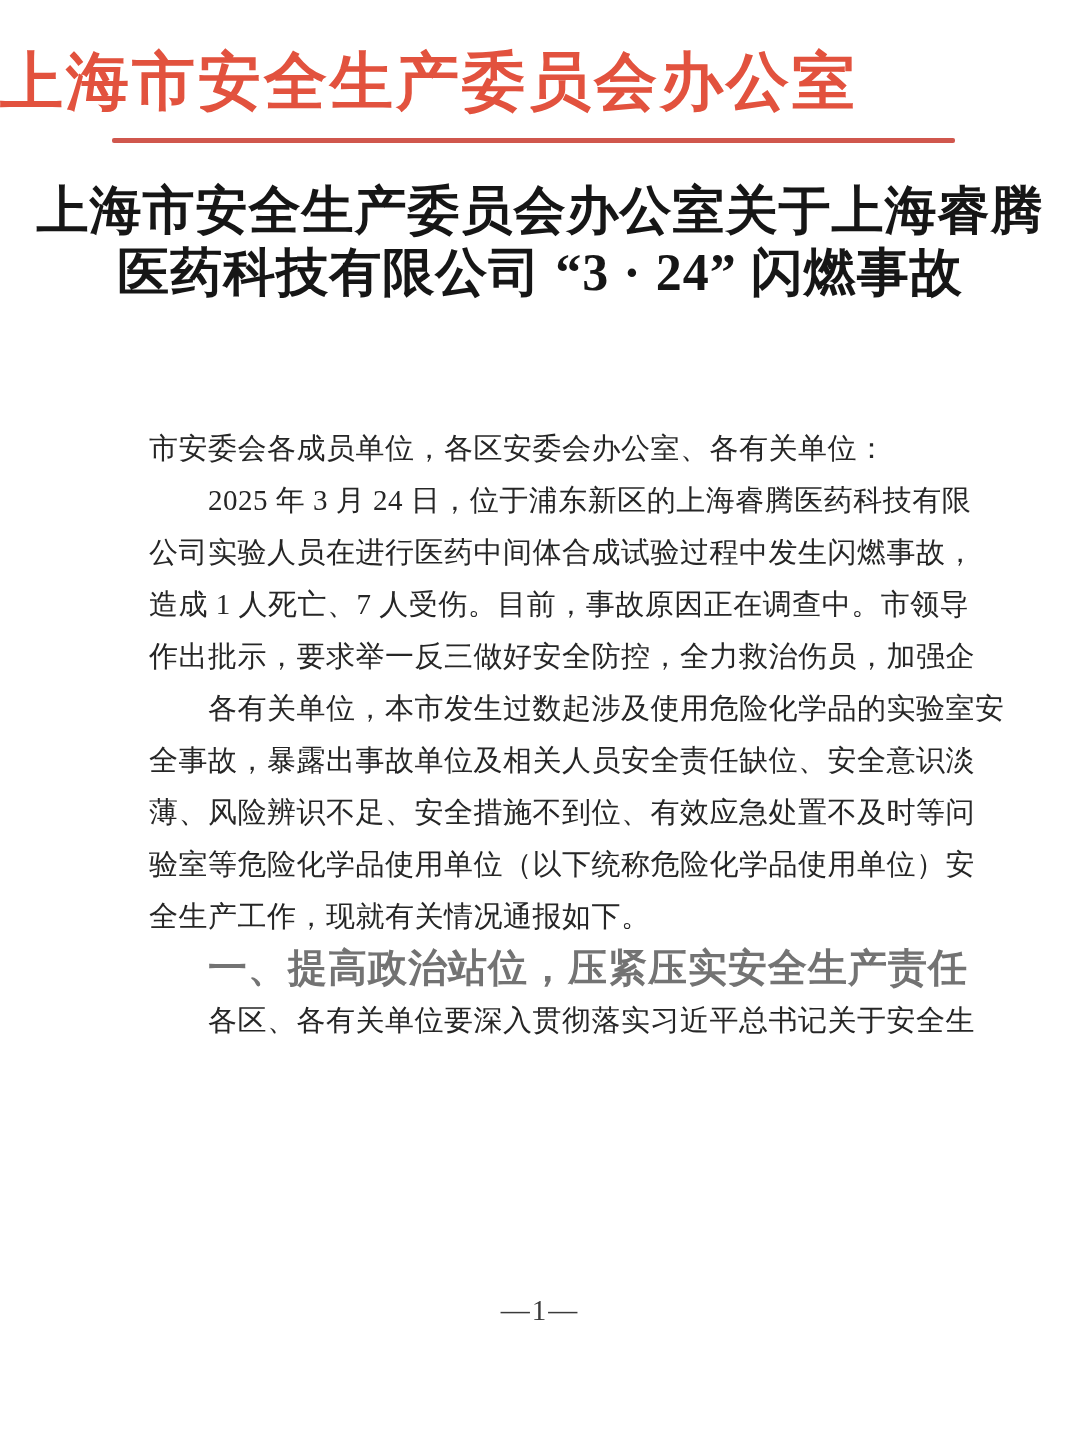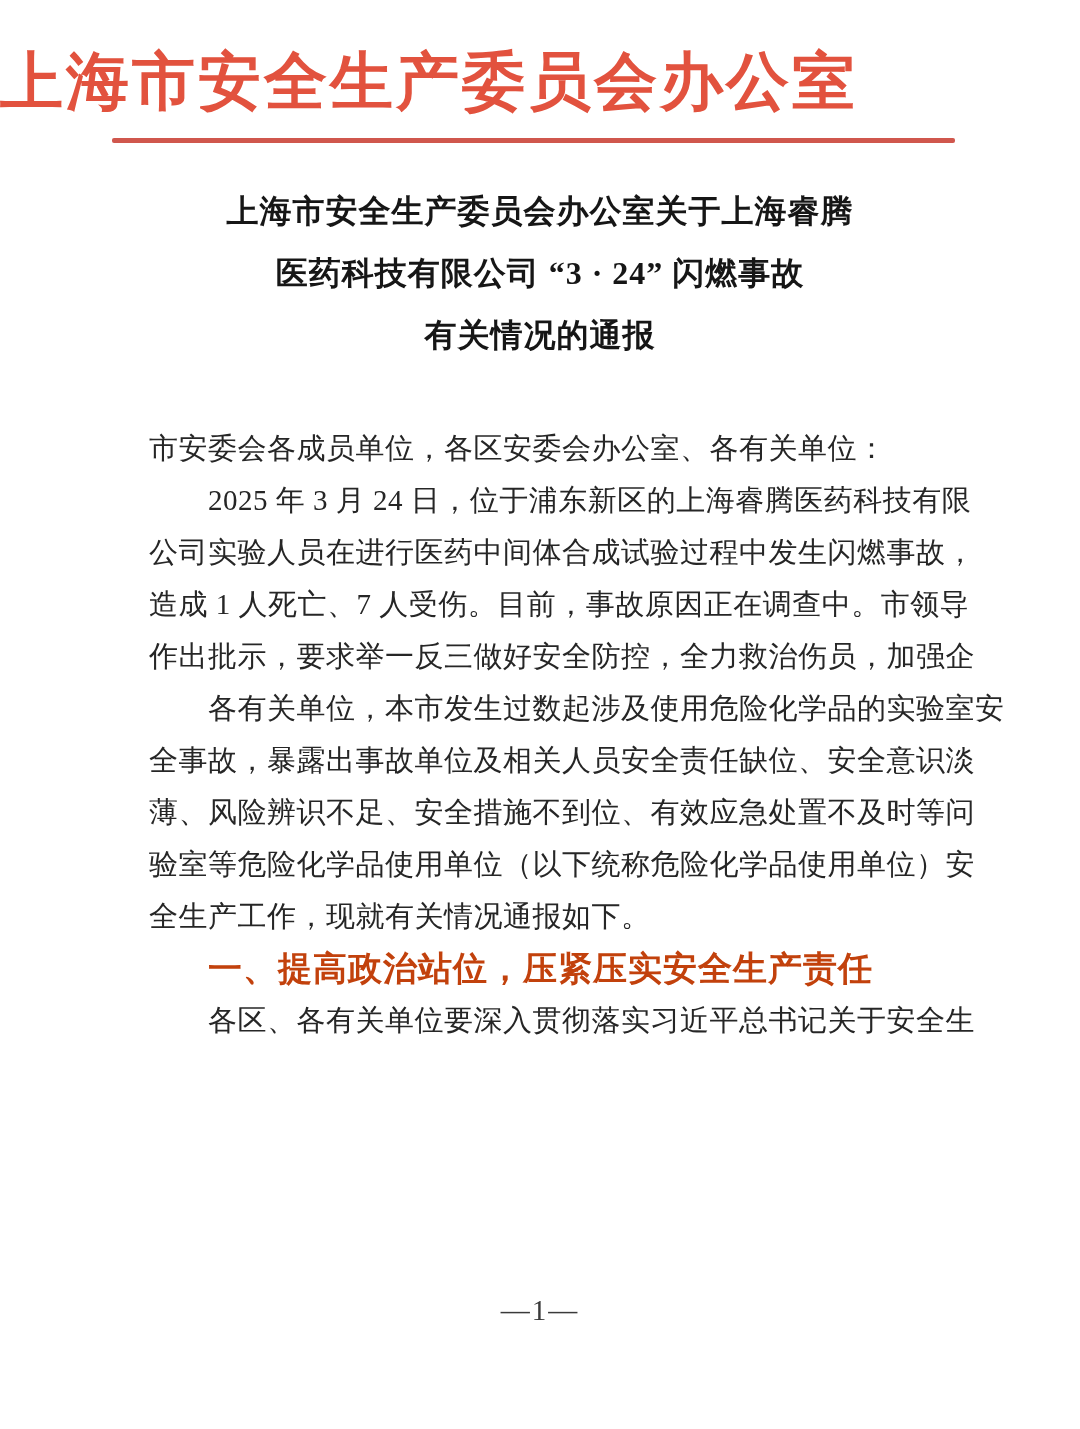--- a/index.html
+++ b/index.html
@@ -39,21 +39,21 @@
     width:843px;
     height:5px;
     background:var(--rule-red);
     border-radius:2px;
   }
   .doc-title{
     position:absolute;
     top:180px; left:0; right:0;
     text-align:center;
     font-weight:bold;
-    font-size:32px;
+    font-size:52px;
     line-height:62px;
     letter-spacing:1px;
     color:var(--title-text);
   }
   .content{
     position:absolute;
     left:133px;
     top:422px;
     width:822px;
     font-size:29px;
@@ -64,22 +64,22 @@
   }
   .content .line{
     white-space:nowrap;
   }
   .content .line.indent{
     text-indent:59px;
   }
   .content .line.heading{
     font-family:"Liberation Sans","DejaVu Sans",sans-serif;
     font-weight:bold;
-    font-size:34px;
-    color:#c2410c;
+    font-size:39px;
+    color:#737373;
     letter-spacing:1px;
   }
   .pagenum{
     position:absolute;
     top:1284px; left:0; right:0;
     text-align:center;
     font-size:29px;
     line-height:52px;
     letter-spacing:2px;
     color:var(--pagenum-text);
@@ -90,21 +90,20 @@
 
 <div class="page">
 
   <div class="letterhead">上海市安全生产委员会办公室</div>
 
   <div class="rule"></div>
 
   <div class="doc-title">
     <div>上海市安全生产委员会办公室关于上海睿腾</div>
     <div>医药科技有限公司 “3 · 24” 闪燃事故</div>
-    <div>有关情况的通报</div>
   </div>
 
   <div class="content">
     <div class="line">市安委会各成员单位，各区安委会办公室、各有关单位：</div>
     <div>
         <div class="line indent">2025 年 3 月 24 日，位于浦东新区的上海睿腾医药科技有限</div>
         <div class="line">公司实验人员在进行医药中间体合成试验过程中发生闪燃事故，</div>
         <div class="line">造成 1 人死亡、7 人受伤。目前，事故原因正在调查中。市领导</div>
         <div class="line">作出批示，要求举一反三做好安全防控，全力救治伤员，加强企</div>
         <div class="line indent">各有关单位，本市发生过数起涉及使用危险化学品的实验室安</div>

